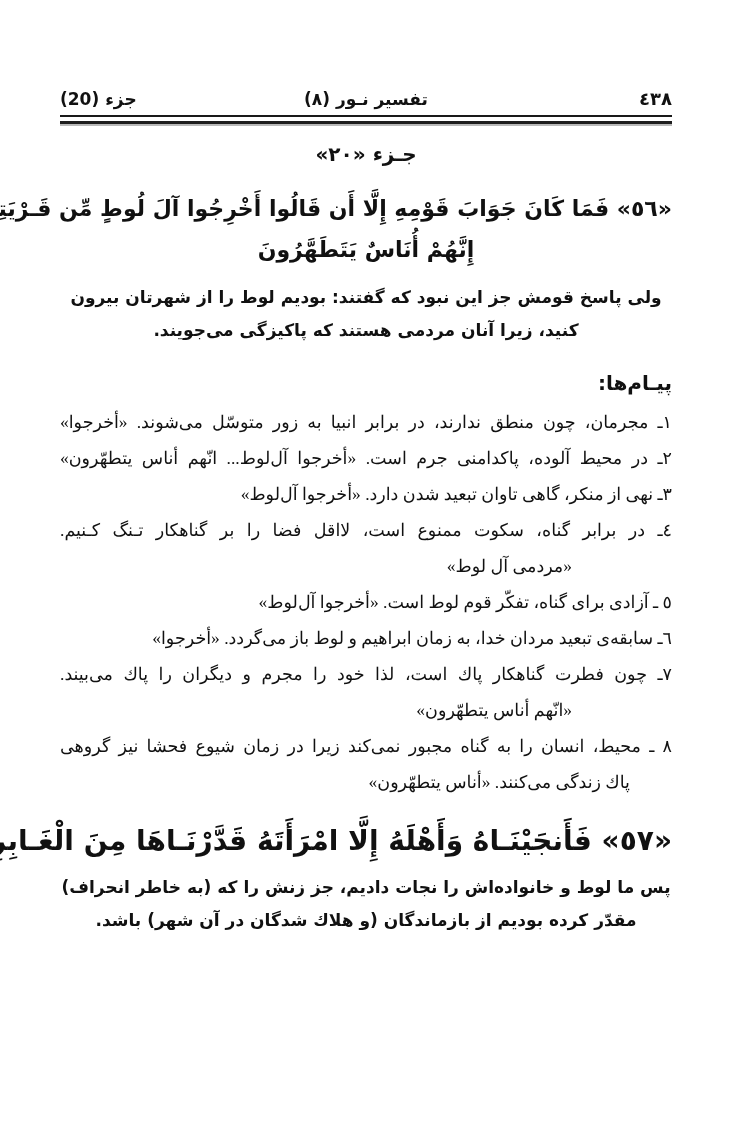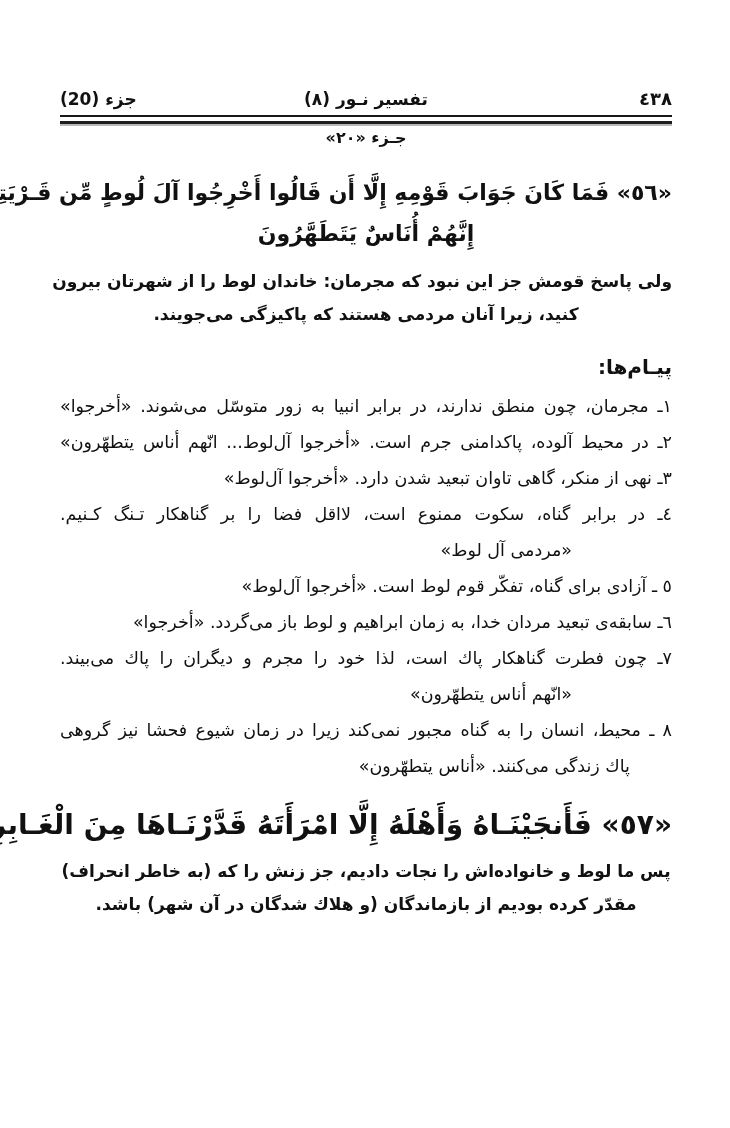--- a/index.html
+++ b/index.html
@@ -30,23 +30,23 @@
   .header-right{text-align:right;font-size:18px;}
   .rule{
     margin-top:5px;
     height:4px;
     border-top:2px solid #191919;
     border-bottom:3px solid #1d1d1d;
     box-shadow:0 2px 0 #b9b9b9;
   }
   
   .section-heading{
-    margin-top:1px;
+    margin-top:17px;
     text-align:center;
-    font-size:16px;
+    font-size:20px;
     font-weight:bold;
     line-height:26px;
   }
   
   .verse{
     margin-top:21px;
     text-align:center;
     font-weight:bold;
     font-size:22px;
     line-height:41px;
@@ -63,21 +63,21 @@
   .trans .tline{white-space:nowrap;}
   
   .messages-heading{
     margin-top:23px;
     font-size:20px;
     font-weight:bold;
     line-height:26px;
     text-align:right;
   }
   .msg-items{margin-top:8px;font-size:17.5px;}
-  .line{line-height:36px;text-align:right;}
+  .line{line-height:36px;text-align:right;font-family:Liberation Serif, serif;}
   .l-full{text-align:justify;text-align-last:justify;}
   .l-start{white-space:nowrap;}
   .l-quote-indent{padding-left:0;padding-right:0;text-align:left;padding-left:98px;direction:rtl;}
   .l-quote-indent{text-align:right;padding-right:100px;padding-left:0;}
   .l-cont{text-align:right;padding-right:42px;white-space:nowrap;}
   .verse.v57{margin-top:20px;font-size:28px;}
   .trans.t57{margin-top:10px;}
 </style>
 </head>
 <body>
@@ -93,21 +93,21 @@
   <div class="rule"></div>
 
   <div class="section-heading">جـزء «٢٠»</div>
 
   <div class="verse">
     <div class="vline">«٥٦» فَمَا كَانَ جَوَابَ قَوْمِهِ إِلَّا أَن قَالُوا أَخْرِجُوا آلَ لُوطٍ مِّن قَـرْيَتِكُمْ</div>
     <div class="vline">إِنَّهُمْ أُنَاسٌ يَتَطَهَّرُونَ</div>
   </div>
 
   <div class="trans">
-    <div class="tline">ولى پاسخ قومش جز اين نبود كه مجرمان: خاندان لوط را از شهرتان بيرون</div>
+    <div class="tline">ولى پاسخ قومش جز اين نبود كه گفتند: بوديم لوط را از شهرتان بيرون</div>
     <div class="tline">كنيد، زيرا آنان مردمى هستند كه پاكيزگى مى‌جويند.</div>
   </div>
 
   <div class="messages-heading">پيـام‌ها:</div>
 
   <div class="msg-items">
     <div class="msg-item">
       <div class="line l-full">١ـ مجرمان، چون منطق ندارند، در برابر انبيا به زور متوسّل مى‌شوند. «أخرجوا»</div>
     </div>
     <div class="msg-item">

